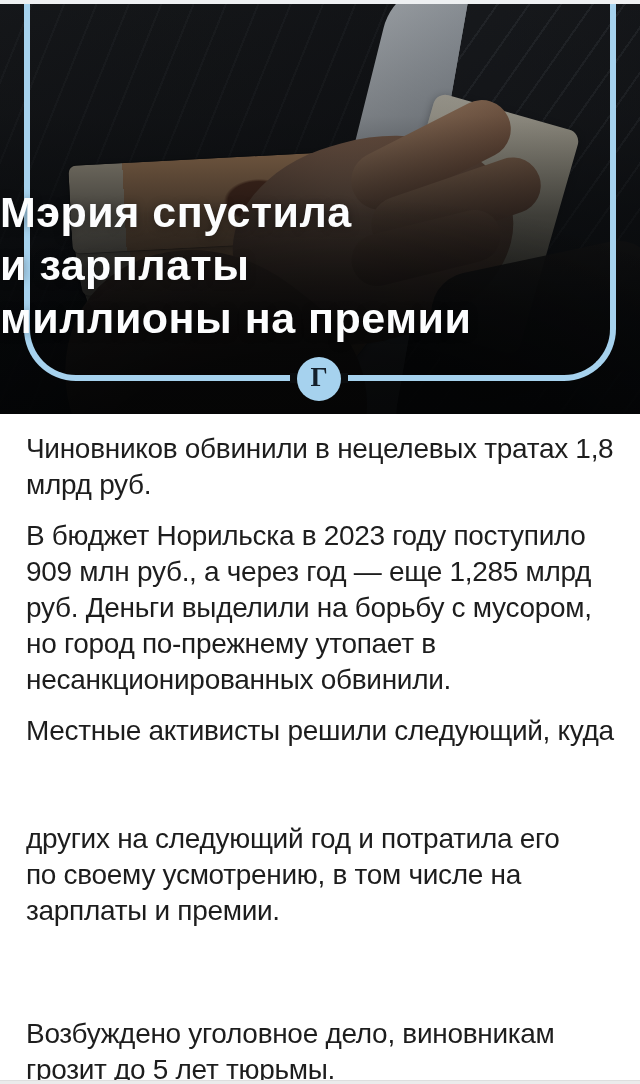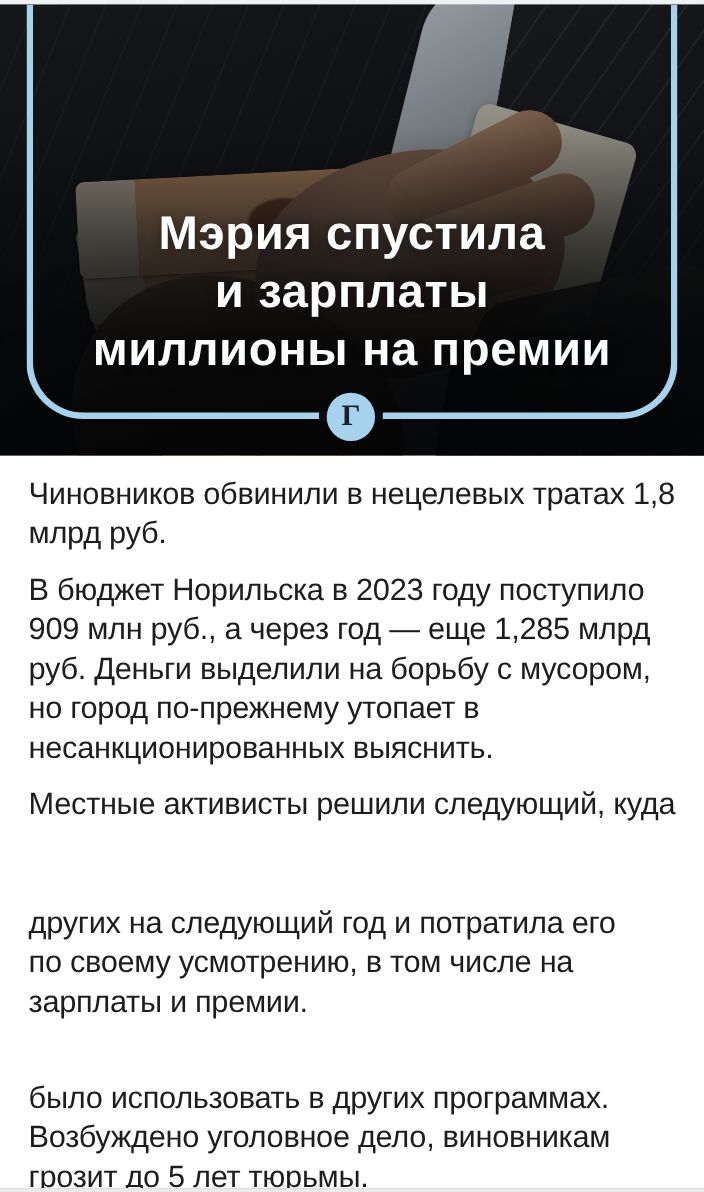--- a/index.html
+++ b/index.html
@@ -67,21 +67,21 @@
       linear-gradient(180deg, rgba(10,12,14,.30) 0%, rgba(10,12,14,.42) 28%,
         rgba(8,10,12,.74) 52%, rgba(6,8,10,.90) 76%, rgba(5,7,9,.94) 100%);
   }
   .frame { position:absolute; left:24px; top:4px; width:592px; height:377px;
     border:6px solid #a6d2ee; border-top:none; border-radius:0 0 52px 52px;
     z-index:8; pointer-events:none;
   }
   .top-strip { position:absolute; top:0; left:0; right:0; height:4px;
     background:#eef0f2; z-index:12; }
   .headline { position:absolute; left:0; right:0; top:186px; z-index:10;
-    text-align:center; color:#fcfdfe; font-weight:700; font-size:43px;
+    text-align:left; color:#fcfdfe; font-weight:700; font-size:43px;
     line-height:53px; letter-spacing:.5px;
     text-shadow:0 1px 10px rgba(0,0,0,.35);
   }
   .logo-gap { position:absolute; left:290px; top:373px; width:58px; height:10px;
     background:#0a0c0e; z-index:9; }
   .logo-circle { position:absolute; left:297px; top:357px; width:44px; height:44px;
     border-radius:50%; background:#a6d2ee; z-index:11;
     display:flex; align-items:center; justify-content:center;
   }
   .logo-letter { font-family:"Liberation Serif", serif; font-weight:700;
@@ -137,32 +137,32 @@
   <div class="article">
     <p>
       <span class="tline">Чиновников обвинили в нецелевых тратах 1,8</span><br>
       <span class="tline">млрд руб.</span>
     </p>
     <p>
       <span class="tline">В бюджет Норильска в 2023 году поступило</span><br>
       <span class="tline">909 млн руб., а через год — еще 1,285 млрд</span><br>
       <span class="tline">руб. Деньги выделили на борьбу с мусором,</span><br>
       <span class="tline">но город по-прежнему утопает в</span><br>
-      <span class="tline">несанкционированных выяснить.</span>
+      <span class="tline">несанкционированных обвинили.</span>
     </p>
     <p>
       <span class="tline">Местные активисты решили следующий, куда</span><br>
       <br>
       <br>
       <span class="tline">других на следующий год и потратила его</span><br>
       <span class="tline">по своему усмотрению, в том числе на</span><br>
       <span class="tline">зарплаты и премии.</span>
     </p>
     <p>
       <br>
-      <span class="tline">было использовать в других программах.</span><br>
+      <br>
       <span class="tline">Возбуждено уголовное дело, виновникам</span><br>
       <span class="tline">грозит до 5 лет тюрьмы.</span>
     </p>
   </div>
 
   <div class="bottom-strip"></div>
 </div>
 
 </body></html>

